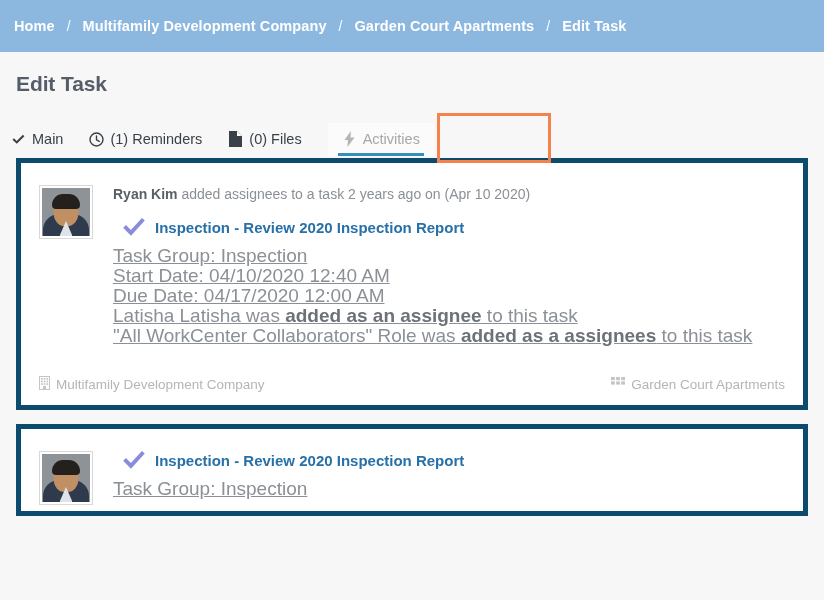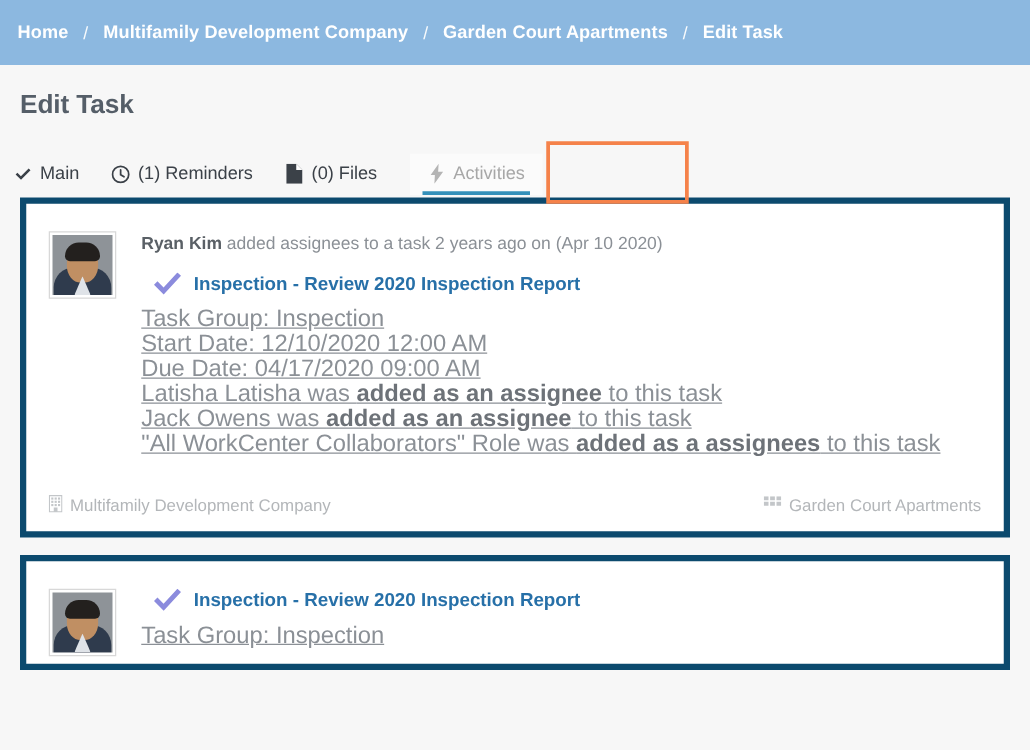--- a/index.html
+++ b/index.html
@@ -281,24 +281,23 @@
           </div>
           <div class="task-line">
             <span class="check-icon">
               <svg width="22" height="18" viewBox="0 0 24 20">
                   <path fill="#8b8bdd" d="M8.6 19.6 0 10.8l3.1-3 5.4 5.5L20.8 0l3.2 2.9z"></path>
                 </svg>
             </span>
             <a class="task-link" href="#">Inspection - Review 2020 Inspection Report</a>
           </div>
           <div class="detail">Task Group: Inspection</div>
-          <div class="detail">Start Date: 12/10/2020 12:00 AM</div>
-          <div class="detail">Due Date: 04/17/2020 09:00 AM</div>
+          <div class="detail">Start Date: 04/10/2020 12:40 AM</div>
+          <div class="detail">Due Date: 04/17/2020 12:00 AM</div>
           <div class="detail"><span>Latisha Latisha was </span><b>added as an assignee</b><span> to this task</span></div>
-          <div class="detail"><span>Jack Owens was </span><b>added as an assignee</b><span> to this task</span></div>
           <div class="detail"><span>"All WorkCenter Collaborators" Role was </span><b>added as a assignees</b><span> to this task</span></div>
         </div>
       </div>
       <div class="card-footer">
         <div class="footer-item">
           <span>
             <svg width="11" height="14" viewBox="0 0 11 14">
               <rect x="0.5" y="0.5" width="10" height="13" fill="none" stroke="#c3c6c9"></rect>
               <rect x="2" y="2" width="1.7" height="1.7"></rect>
                 <rect x="4.7" y="2" width="1.7" height="1.7"></rect>

